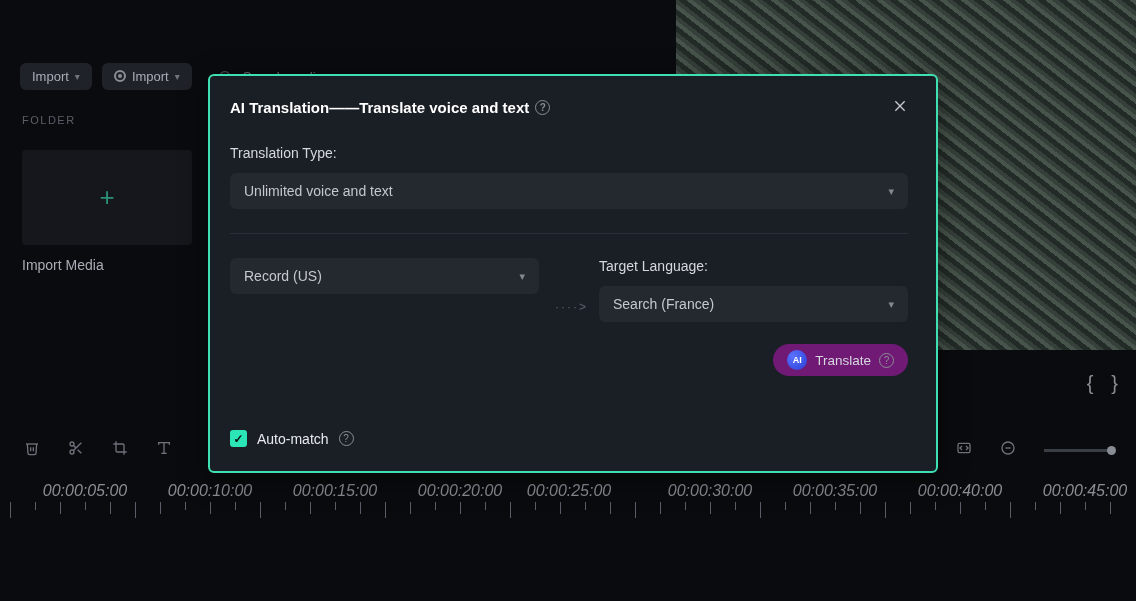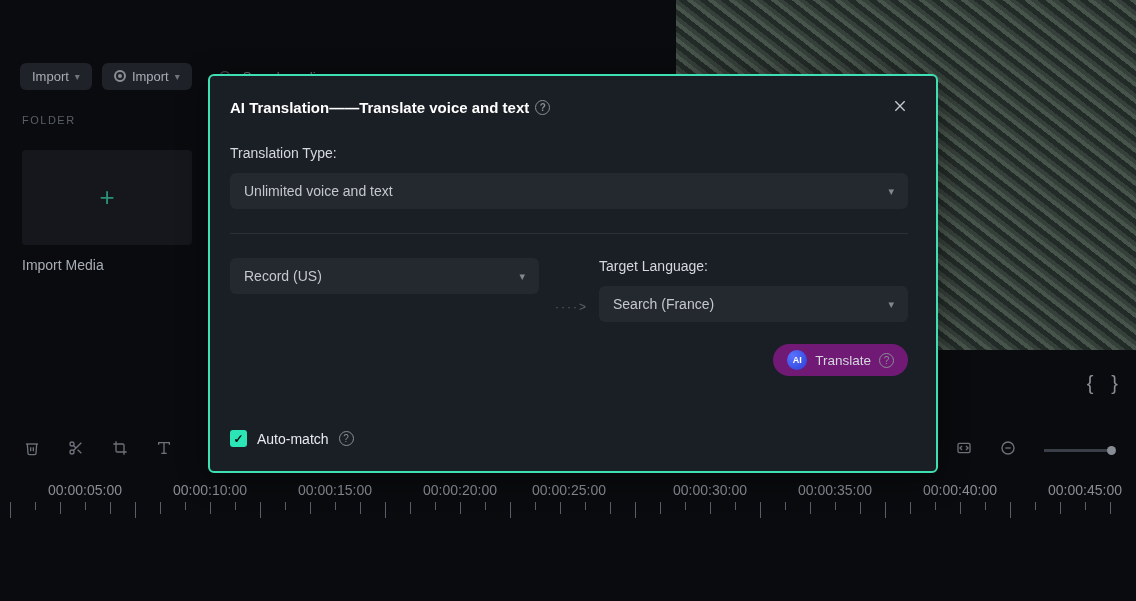--- a/index.html
+++ b/index.html
@@ -108,22 +108,23 @@
 .zoom-slider::after {
   content: ''; position: absolute; right: -4px; top: -3px;
   width: 9px; height: 9px; border-radius: 50%; background: #888c94;
 }
 
 
 .ruler {
   position: absolute;
   top: 478px; left: 0; right: 0;
   height: 50px;
-  font-size: 14px; color: #8a8d94;
+  font-size: 16px; color: #8a8d94;
   user-select: none;
+  font-style: italic;
 }
 .ruler-label {
   position: absolute;
   top: 4px;
   transform: translateX(-50%);
 }
 .ruler-ticks {
   position: absolute;
   top: 24px; left: 0; right: 0;
   height: 20px;

